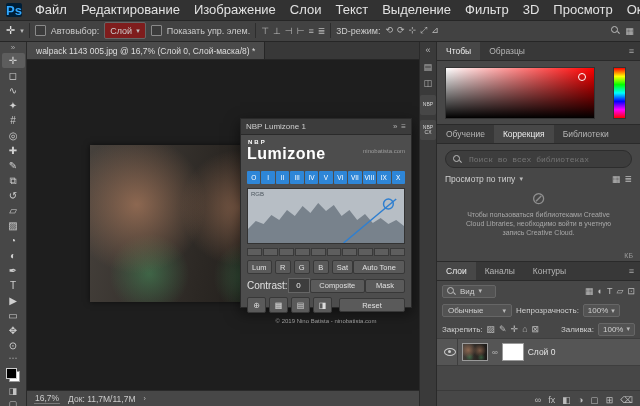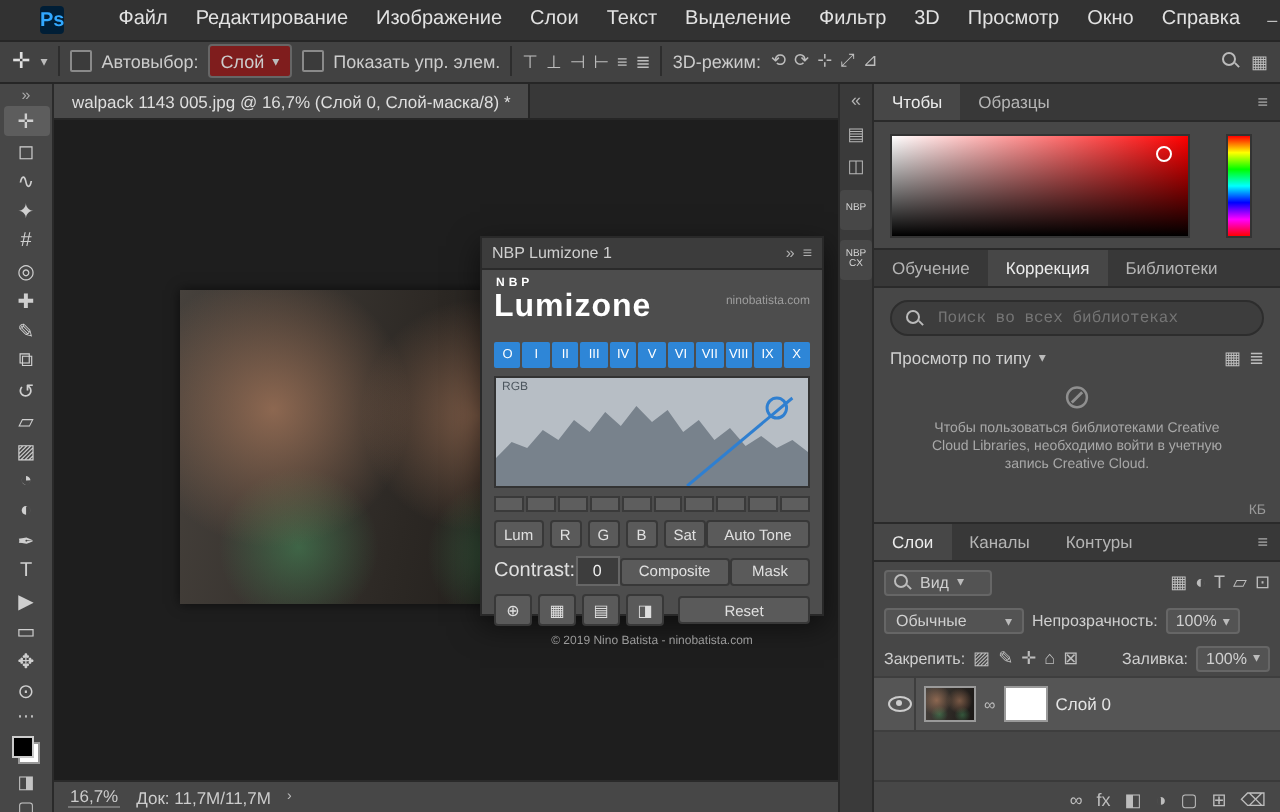--- a/index.html
+++ b/index.html
@@ -2,24 +2,24 @@
 <html><head>
 <meta charset="utf-8">
 <style>
   html,body{margin:0;padding:0;background:#141414}
   .app{position:relative;width:640px;height:406px;overflow:hidden;background:#1e1e1e;
        font-family:"Liberation Sans",sans-serif;color:#d6d6d6;font-size:10px;user-select:none}
 
   
   .menubar{position:absolute;left:0;top:0;width:640px;height:20px;background:#323232;
            border-bottom:1px solid #262626;display:flex;align-items:center;z-index:20}
-  .ps-logo{width:18px;height:14px;margin:0 20px;background:#001e36;color:#31a8ff;font-weight:bold;
-           font-size:10px;display:flex;align-items:center;justify-content:center;border-radius:2px}
+  .ps-logo{width:18px;height:14px;margin:0 6px;background:#001e36;color:#31a8ff;font-weight:bold;
+           font-size:13px;display:flex;align-items:center;justify-content:center;border-radius:2px}
   .menu-items{display:flex;height:20px}
-  .menu-item{padding:0 7px;line-height:20px;font-size:10px;color:#e2e2e2;cursor:default}
+  .menu-item{padding:0 7px;line-height:20px;font-size:13px;color:#e2e2e2;cursor:default}
   .win-controls{margin-left:auto;display:flex}
   .win-btn{width:18px;text-align:center;line-height:20px;color:#c0c0c0;font-size:9px}
 
   
   .optionsbar{position:absolute;left:0;top:20px;width:640px;height:22px;background:#424242;
               border-bottom:1px solid #262626;display:flex;align-items:center;gap:5px;
               padding:0 6px;font-size:9px;color:#cccccc;z-index:19;box-sizing:border-box}
   .opt-toolicon{font-size:11px;color:#e0e0e0}
   .caret{font-size:7px;color:#bbb}
   .opt-sep{width:1px;height:15px;background:#2d2d2d}

